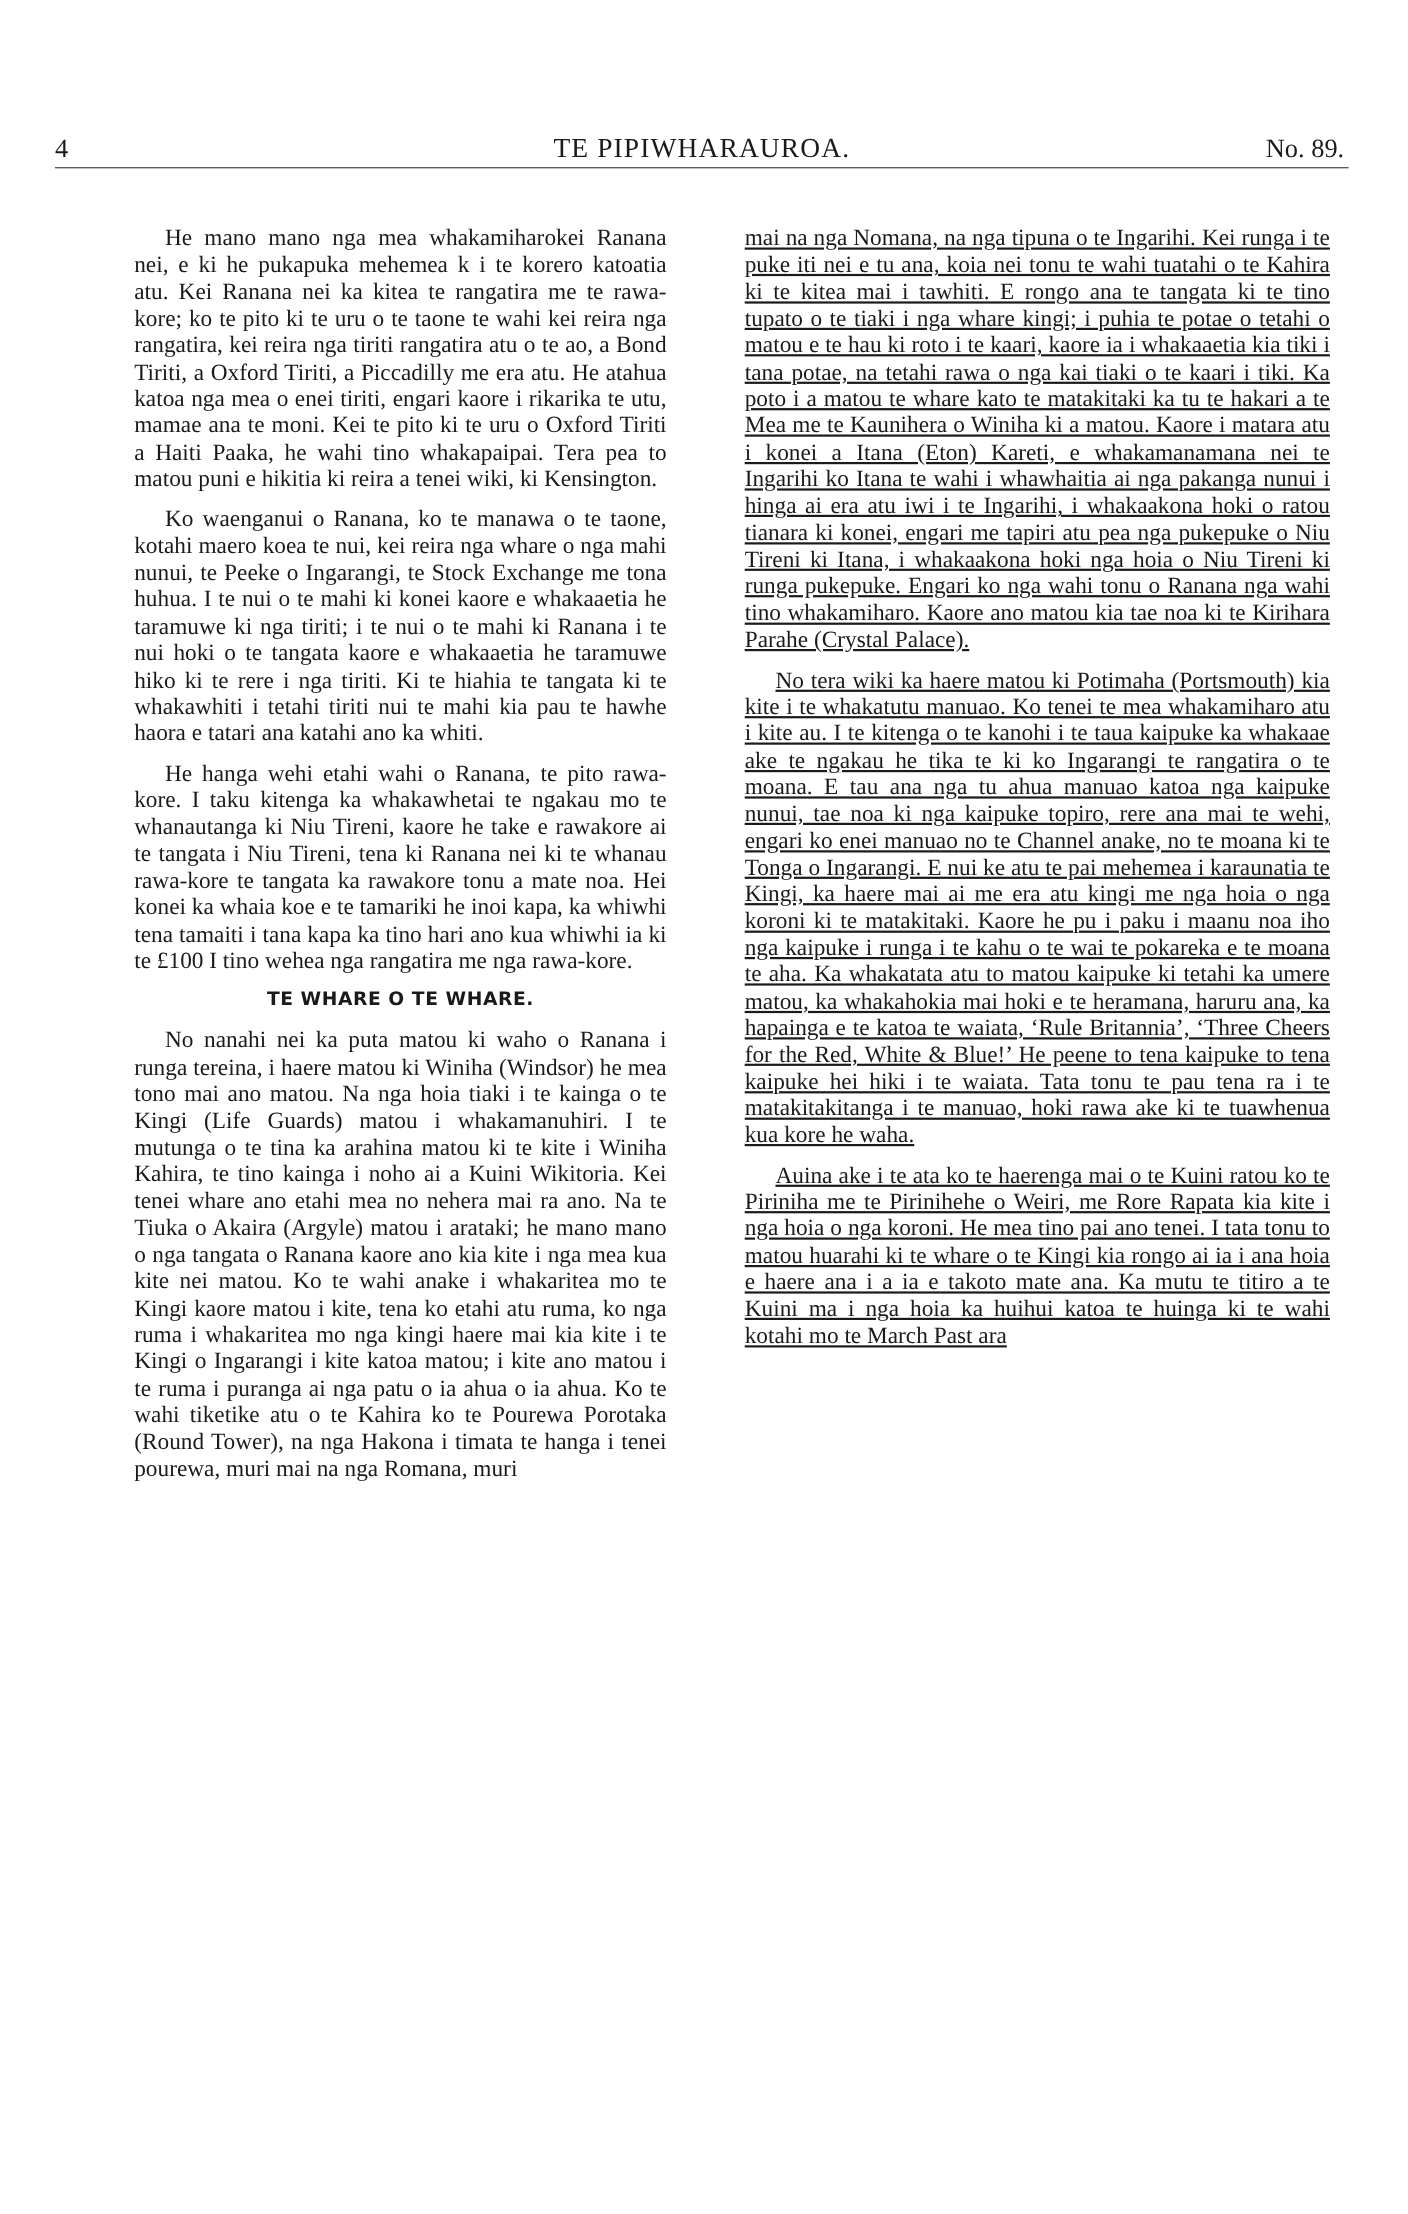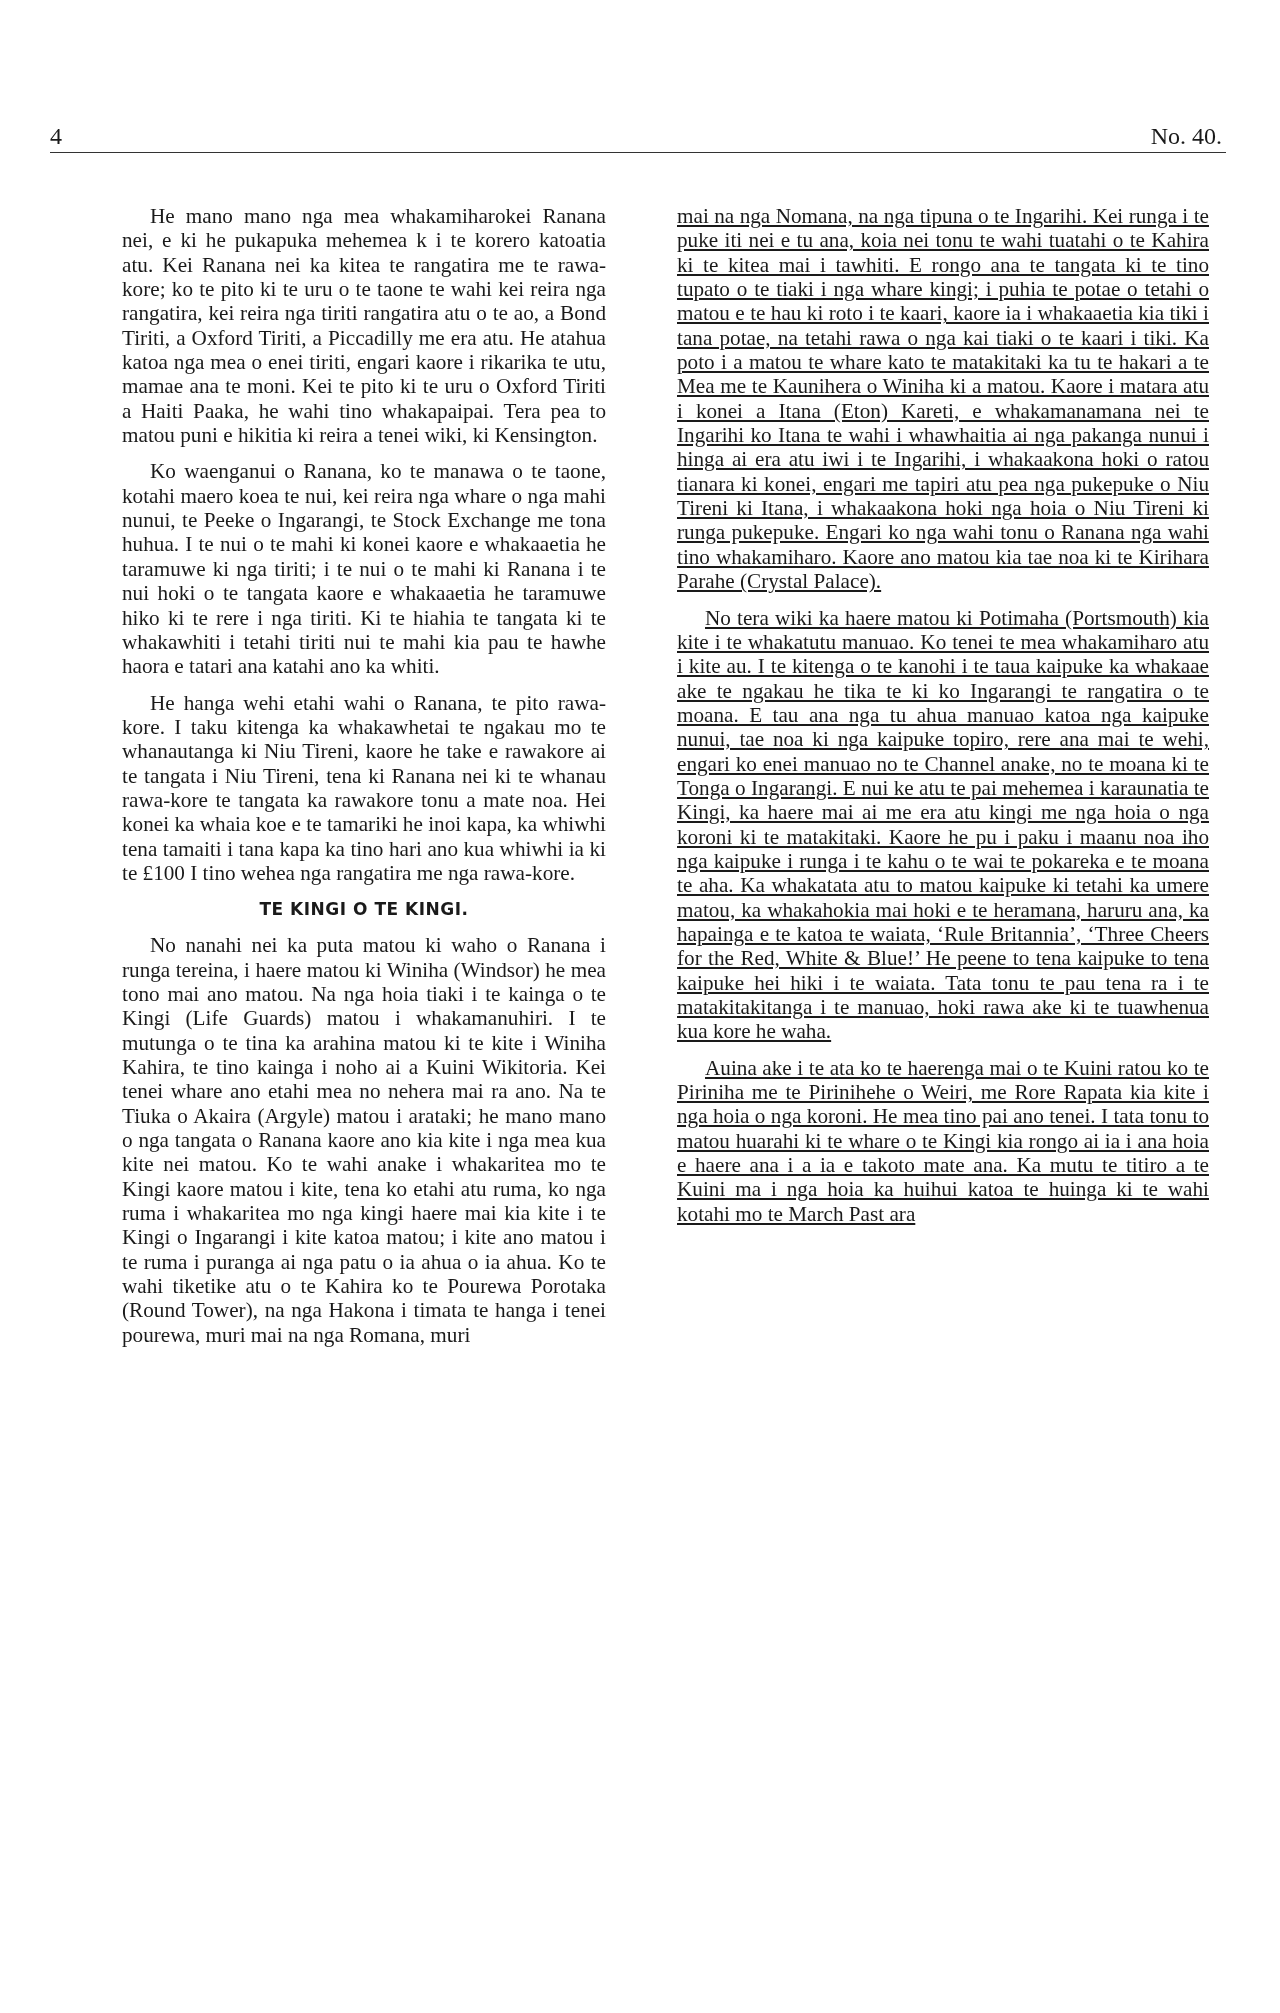--- a/index.html
+++ b/index.html
@@ -18,28 +18,29 @@
   .col p + p { margin-top: 10px; }
   .col p.cont { text-indent: 0; }
   .col h3 { margin: 12px 0 6px 0; text-align: center; font-family: "DejaVu Sans", sans-serif;
             font-weight: bold; font-size: 17px; letter-spacing: 0.5px; line-height: 24px; }
 </style>
 </head>
 <body>
 
 <div class="header">
   <span class="pg">4</span>
-  <span class="issue">No. 40.</span>
+  <span class="title">TE PIPIWHARAUROA.</span>
+  <span class="issue">No. 89.</span>
 </div>
 
 <div class="col left">
   <p>He mano mano nga mea whakamiharokei Ranana nei, e ki he pukapuka mehemea k i te korero katoatia atu. Kei Ranana nei ka kitea te rangatira me te rawa-kore; ko te pito ki te uru o te taone te wahi kei reira nga rangatira, kei reira nga tiriti rangatira atu o te ao, a Bond Tiriti, a Oxford Tiriti, a Piccadilly me era atu. He atahua katoa nga mea o enei tiriti, engari kaore i rikarika te utu, mamae ana te moni. Kei te pito ki te uru o Oxford Tiriti a Haiti Paaka, he wahi tino whakapaipai. Tera pea to matou puni e hikitia ki reira a tenei wiki, ki Kensington.</p>
   <p>Ko waenganui o Ranana, ko te manawa o te taone, kotahi maero koea te nui, kei reira nga whare o nga mahi nunui, te Peeke o Ingarangi, te Stock Exchange me tona huhua. I te nui o te mahi ki konei kaore e whakaaetia he taramuwe ki nga tiriti; i te nui o te mahi ki Ranana i te nui hoki o te tangata kaore e whakaaetia he taramuwe hiko ki te rere i nga tiriti. Ki te hiahia te tangata ki te whakawhiti i tetahi tiriti nui te mahi kia pau te hawhe haora e tatari ana katahi ano ka whiti.</p>
   <p>He hanga wehi etahi wahi o Ranana, te pito rawa-kore. I taku kitenga ka whakawhetai te ngakau mo te whanautanga ki Niu Tireni, kaore he take e rawakore ai te tangata i Niu Tireni, tena ki Ranana nei ki te whanau rawa-kore te tangata ka rawakore tonu a mate noa. Hei konei ka whaia koe e te tamariki he inoi kapa, ka whiwhi tena tamaiti i tana kapa ka tino hari ano kua whiwhi ia ki te £100 I tino wehea nga rangatira me nga rawa-kore.</p>
-  <h3>TE KINGI O TE KINGI.</h3>
+  <h3>TE WHARE O TE WHARE.</h3>
   <p>No nanahi nei ka puta matou ki waho o Ranana i runga tereina, i haere matou ki Winiha (Windsor) he mea tono mai ano matou. Na nga hoia tiaki i te kainga o te Kingi (Life Guards) matou i whakamanuhiri. I te mutunga o te tina ka arahina matou ki te kite i Winiha Kahira, te tino kainga i noho ai a Kuini Wikitoria. Kei tenei whare ano etahi mea no nehera mai ra ano. Na te Tiuka o Akaira (Argyle) matou i arataki; he mano mano o nga tangata o Ranana kaore ano kia kite i nga mea kua kite nei matou. Ko te wahi anake i whakaritea mo te Kingi kaore matou i kite, tena ko etahi atu ruma, ko nga ruma i whakaritea mo nga kingi haere mai kia kite i te Kingi o Ingarangi i kite katoa matou; i kite ano matou i te ruma i puranga ai nga patu o ia ahua o ia ahua. Ko te wahi tiketike atu o te Kahira ko te Pourewa Porotaka (Round Tower), na nga Hakona i timata te hanga i tenei pourewa, muri mai na nga Romana, muri</p>
 </div>
 
 <div class="col right">
   <p class="cont">mai na nga Nomana, na nga tipuna o te Ingarihi. Kei runga i te puke iti nei e tu ana, koia nei tonu te wahi tuatahi o te Kahira ki te kitea mai i tawhiti. E rongo ana te tangata ki te tino tupato o te tiaki i nga whare kingi; i puhia te potae o tetahi o matou e te hau ki roto i te kaari, kaore ia i whakaaetia kia tiki i tana potae, na tetahi rawa o nga kai tiaki o te kaari i tiki. Ka poto i a matou te whare kato te matakitaki ka tu te hakari a te Mea me te Kaunihera o Winiha ki a matou. Kaore i matara atu i konei a Itana (Eton) Kareti, e whakamanamana nei te Ingarihi ko Itana te wahi i whawhaitia ai nga pakanga nunui i hinga ai era atu iwi i te Ingarihi, i whakaakona hoki o ratou tianara ki konei, engari me tapiri atu pea nga pukepuke o Niu Tireni ki Itana, i whakaakona hoki nga hoia o Niu Tireni ki runga pukepuke. Engari ko nga wahi tonu o Ranana nga wahi tino whakamiharo. Kaore ano matou kia tae noa ki te Kirihara Parahe (Crystal Palace).</p>
   <p>No tera wiki ka haere matou ki Potimaha (Portsmouth) kia kite i te whakatutu manuao. Ko tenei te mea whakamiharo atu i kite au. I te kitenga o te kanohi i te taua kaipuke ka whakaae ake te ngakau he tika te ki ko Ingarangi te rangatira o te moana. E tau ana nga tu ahua manuao katoa nga kaipuke nunui, tae noa ki nga kaipuke topiro, rere ana mai te wehi, engari ko enei manuao no te Channel anake, no te moana ki te Tonga o Ingarangi. E nui ke atu te pai mehemea i karaunatia te Kingi, ka haere mai ai me era atu kingi me nga hoia o nga koroni ki te matakitaki. Kaore he pu i paku i maanu noa iho nga kaipuke i runga i te kahu o te wai te pokareka e te moana te aha. Ka whakatata atu to matou kaipuke ki tetahi ka umere matou, ka whakahokia mai hoki e te heramana, haruru ana, ka hapainga e te katoa te waiata, ‘Rule Britannia’, ‘Three Cheers for the Red, White &amp; Blue!’ He peene to tena kaipuke to tena kaipuke hei hiki i te waiata. Tata tonu te pau tena ra i te matakitakitanga i te manuao, hoki rawa ake ki te tuawhenua kua kore he waha.</p>
   <p>Auina ake i te ata ko te haerenga mai o te Kuini ratou ko te Piriniha me te Pirinihehe o Weiri, me Rore Rapata kia kite i nga hoia o nga koroni. He mea tino pai ano tenei. I tata tonu to matou huarahi ki te whare o te Kingi kia rongo ai ia i ana hoia e haere ana i a ia e takoto mate ana. Ka mutu te titiro a te Kuini ma i nga hoia ka huihui katoa te huinga ki te wahi kotahi mo te March Past ara</p>
 </div>
 
 </body></html>

